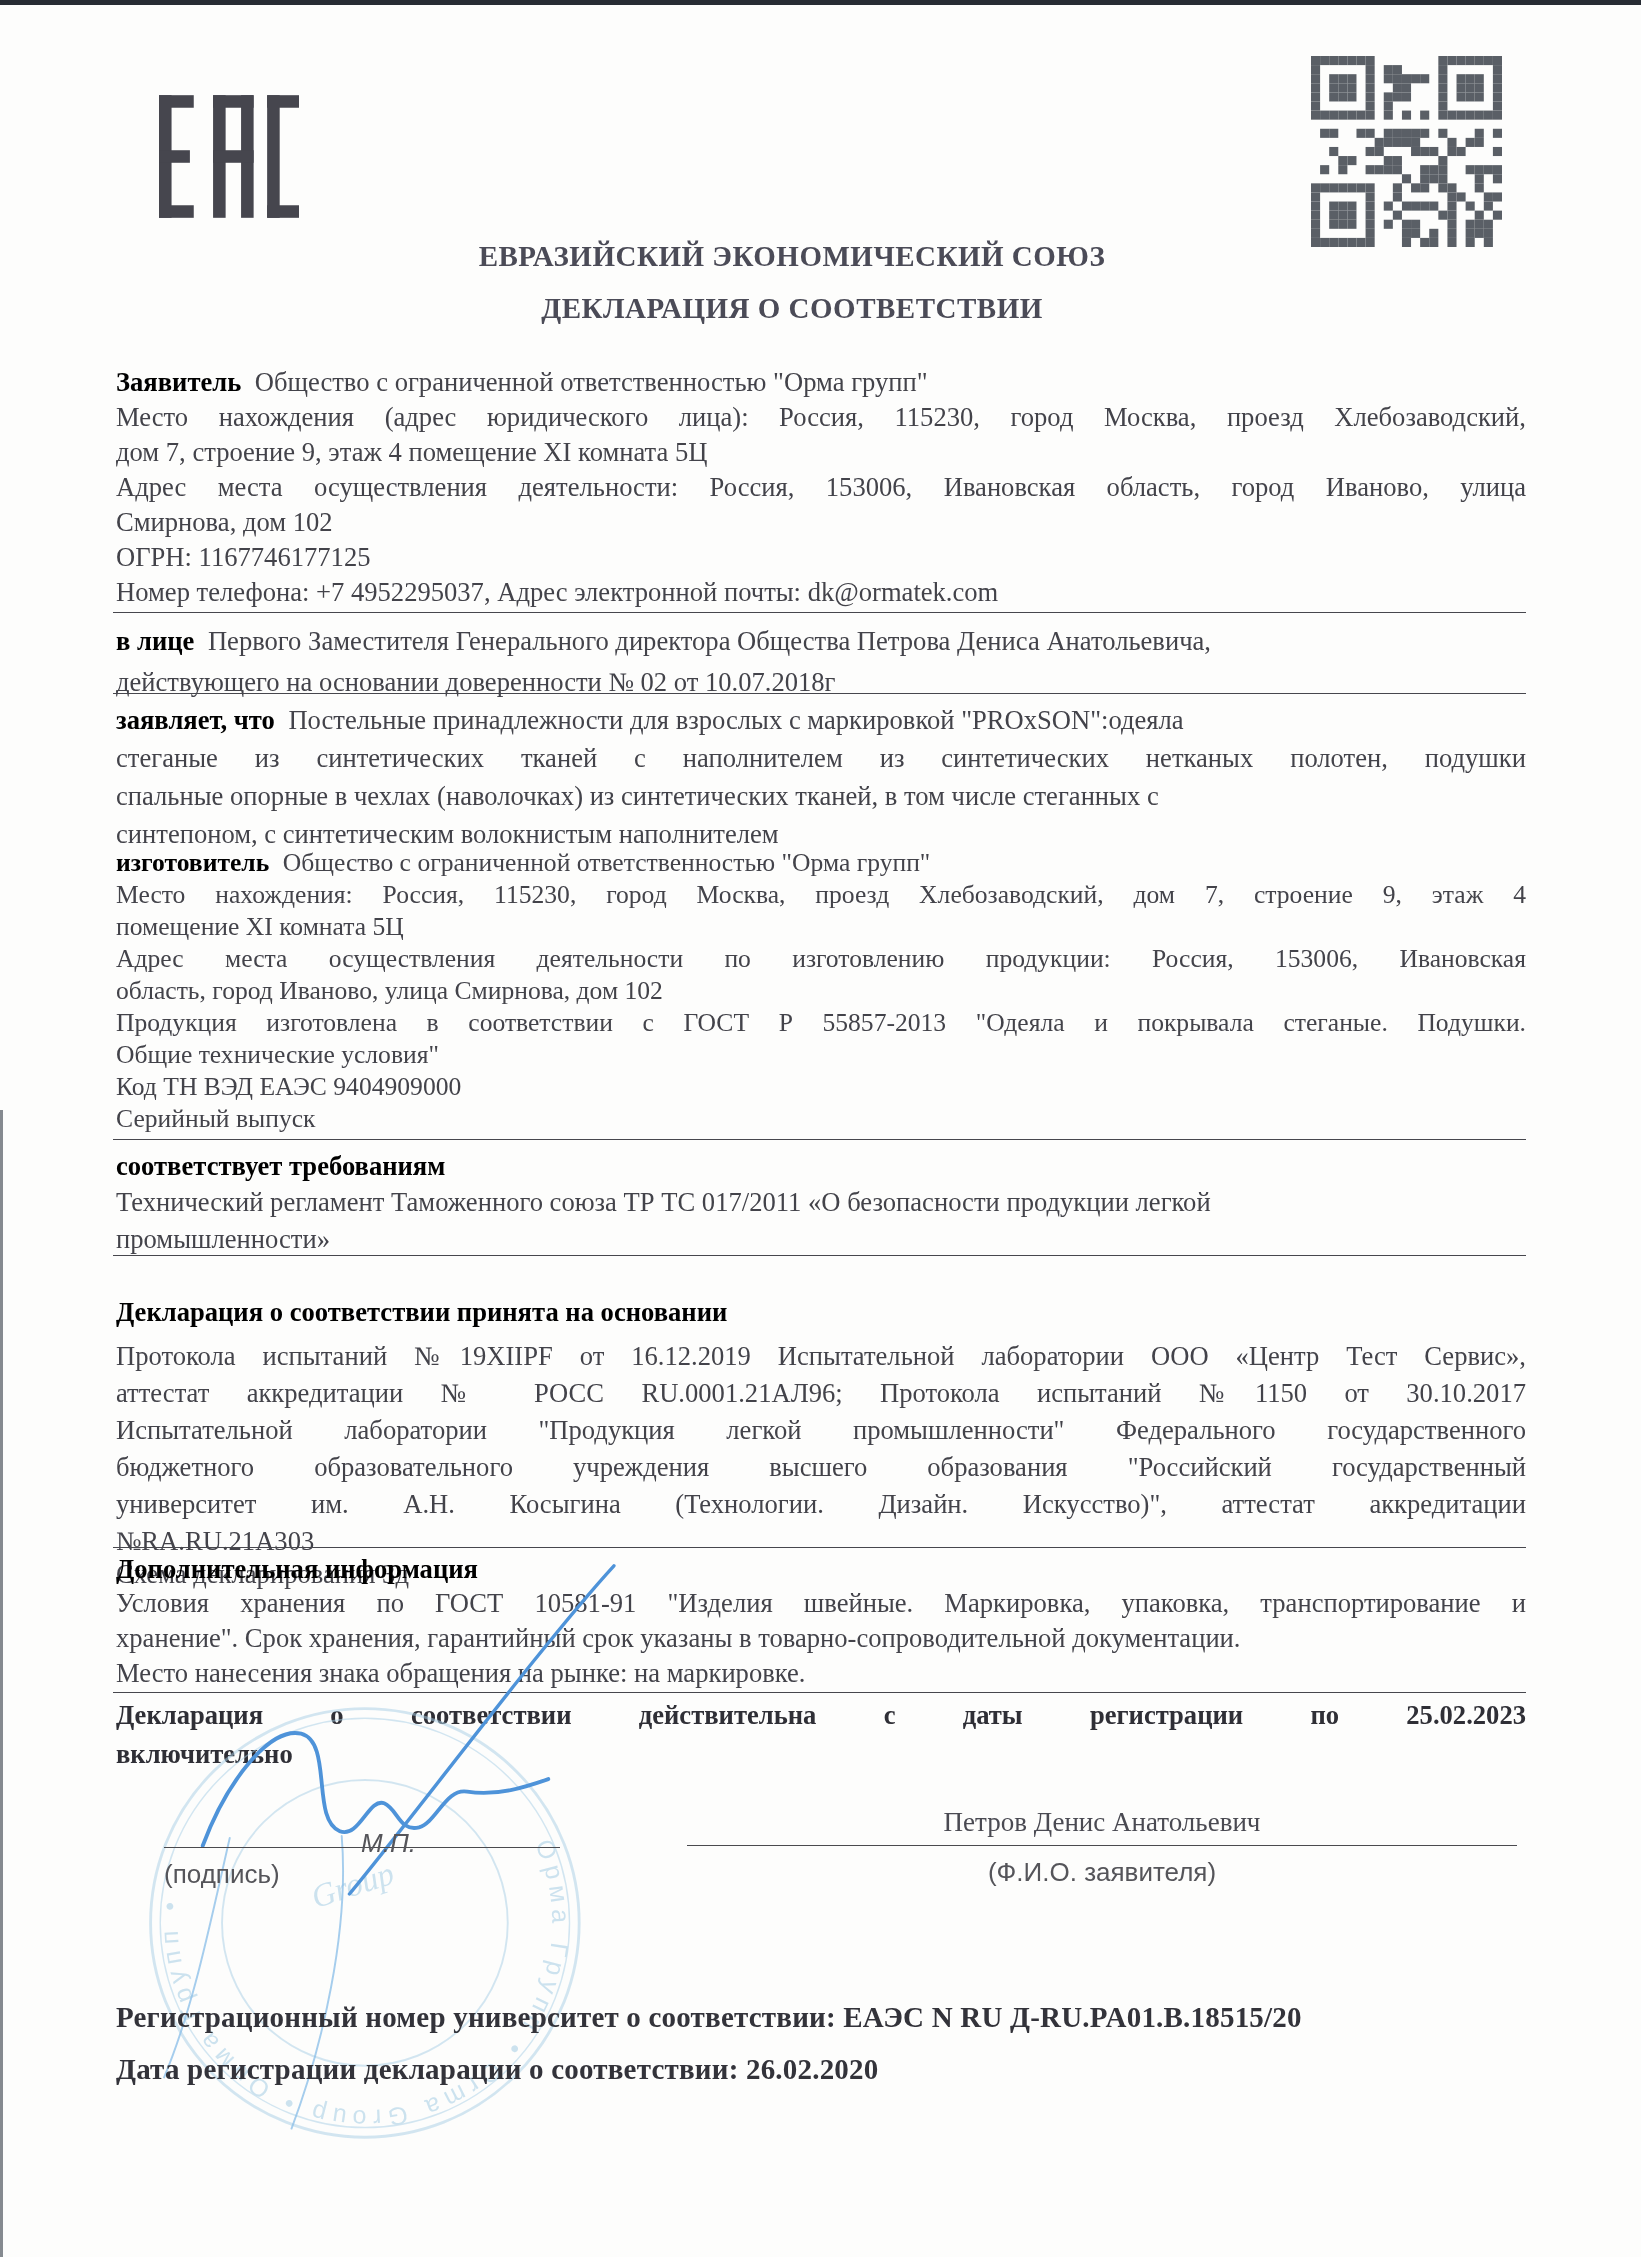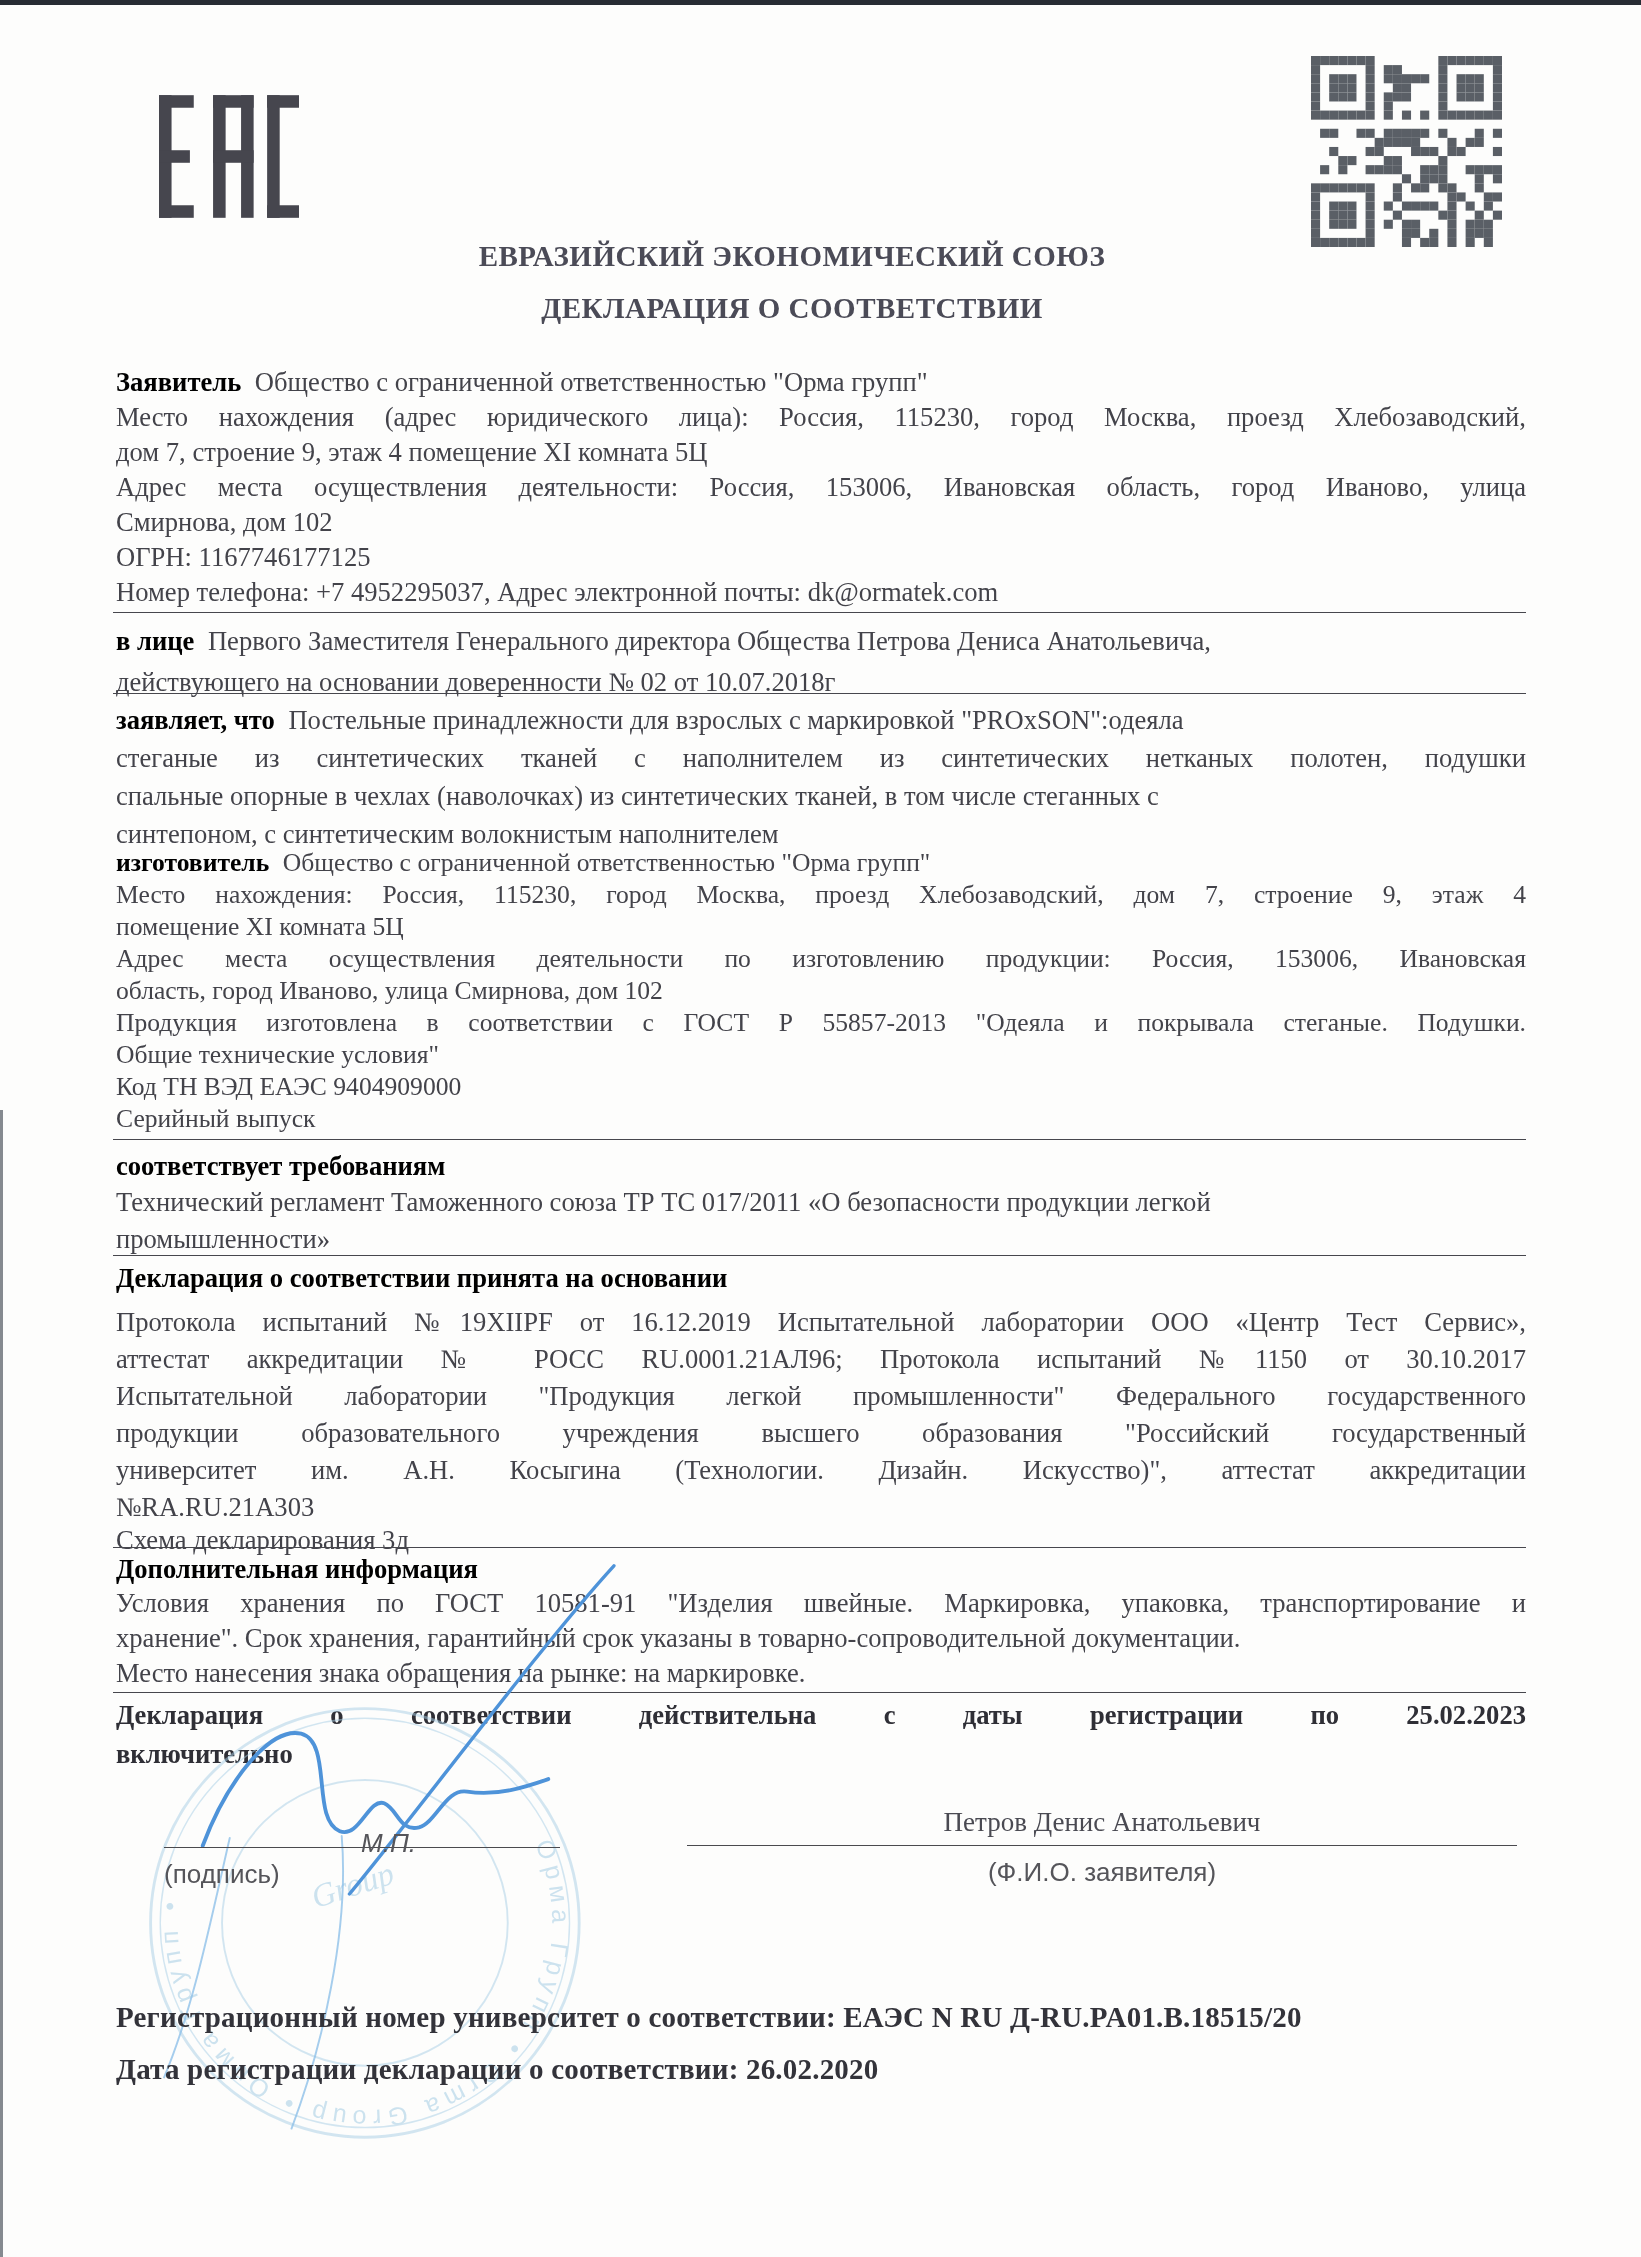--- a/index.html
+++ b/index.html
@@ -30,21 +30,21 @@
   .jl{text-align:justify;text-align-last:justify;}
   .sep{position:absolute;left:113px;width:1413px;height:0;border-top:1.9px solid #47474d;}
 
   #applicant{top:365px;line-height:35px;}
   #vlitse{top:621px;line-height:41px;}
   #zayavl{top:701px;line-height:38px;}
   #izgot{top:847px;line-height:32px;font-size:25.6px;}
   #sootv{top:1149px;line-height:37px;}
   #sootv .lead-ln{line-height:35px;}
   #prinyata{top:1261px;line-height:37px;}
-  #prinyata .lead-ln{line-height:35px;margin-bottom:7.7px;}
+  #prinyata .lead-ln{line-height:35px;margin-bottom:7.7px;margin-top:34px;}
   #prinyata .scheme-ln{line-height:29px;}
   #dopinfo{top:1553px;line-height:35px;}
   #dopinfo .lead-ln{line-height:33px;}
   #valid{top:1696px;line-height:39px;font-weight:bold;color:#2f2f36;}
 
   
   .sig-svg{position:absolute;left:0;top:0;width:1641px;height:2257px;pointer-events:none;}
   .sigline-left{position:absolute;left:164px;top:1847px;width:396px;border-top:1.9px solid #4a4a4e;}
   .sigline-right{position:absolute;left:687px;top:1845px;width:830px;border-top:1.9px solid #4a4a4e;}
   .fio-name{position:absolute;left:687px;top:1807px;width:830px;text-align:center;font-size:27px;color:#4a4a52;}
@@ -346,21 +346,21 @@
     <div class="ln">Технический регламент Таможенного союза ТР ТС 017/2011 «О безопасности продукции легкой</div>
     <div class="ln">промышленности»</div>
   </div>
   <div class="sep" style="top:1255px"></div>
 
   <div class="blk" id="prinyata">
     <div class="ln lead-ln b">Декларация о соответствии принята на основании</div>
     <div class="ln jl">Протокола испытаний №19XIIPF от 16.12.2019 Испытательной лаборатории ООО «Центр Тест Сервис»,</div>
     <div class="ln jl">аттестат аккредитации № РОСС RU.0001.21АЛ96; Протокола испытаний №1150 от 30.10.2017</div>
     <div class="ln jl">Испытательной лаборатории "Продукция легкой промышленности" Федерального государственного</div>
-    <div class="ln jl">продукции образовательного учреждения высшего образования "Российский государственный</div>
+    <div class="ln jl">бюджетного образовательного учреждения высшего образования "Российский государственный</div>
     <div class="ln jl">университет им. А.Н. Косыгина (Технологии. Дизайн. Искусство)", аттестат аккредитации</div>
     <div class="ln">№RA.RU.21А303</div>
     <div class="ln scheme-ln">Схема декларирования 3д</div>
   </div>
   <div class="sep" style="top:1547px"></div>
 
   <div class="blk" id="dopinfo">
     <div class="ln lead-ln b">Дополнительная информация</div>
     <div class="ln jl">Условия хранения по ГОСТ 10581-91 "Изделия швейные. Маркировка, упаковка, транспортирование и</div>
     <div class="ln">хранение". Срок хранения, гарантийный срок указаны в товарно-сопроводительной документации.</div>

